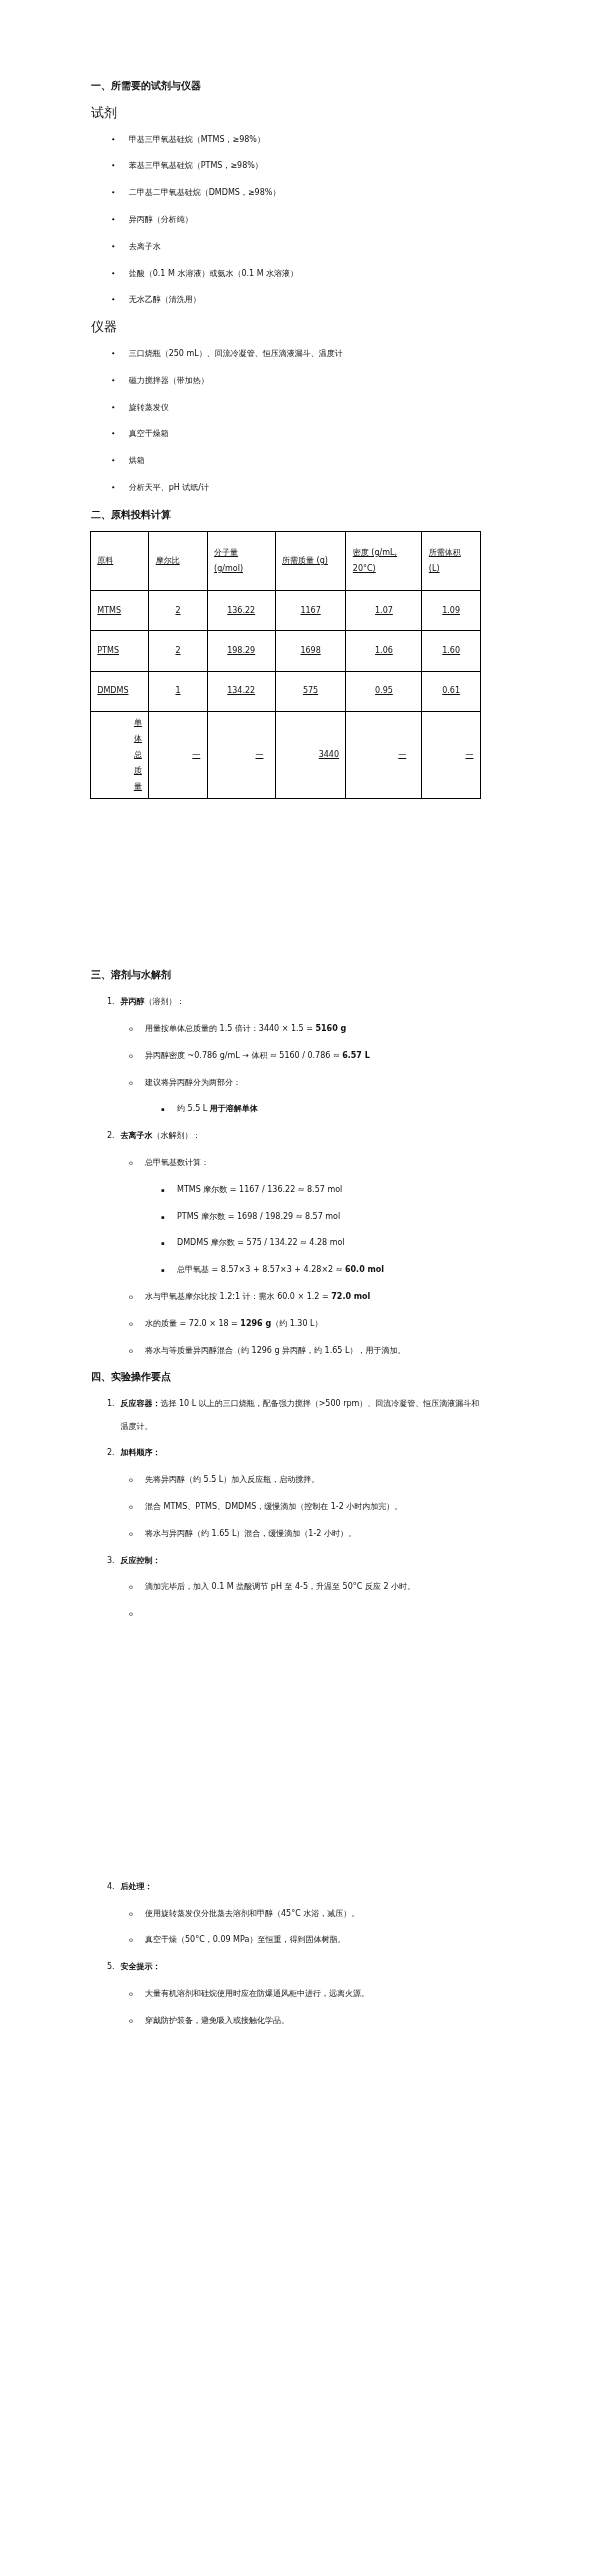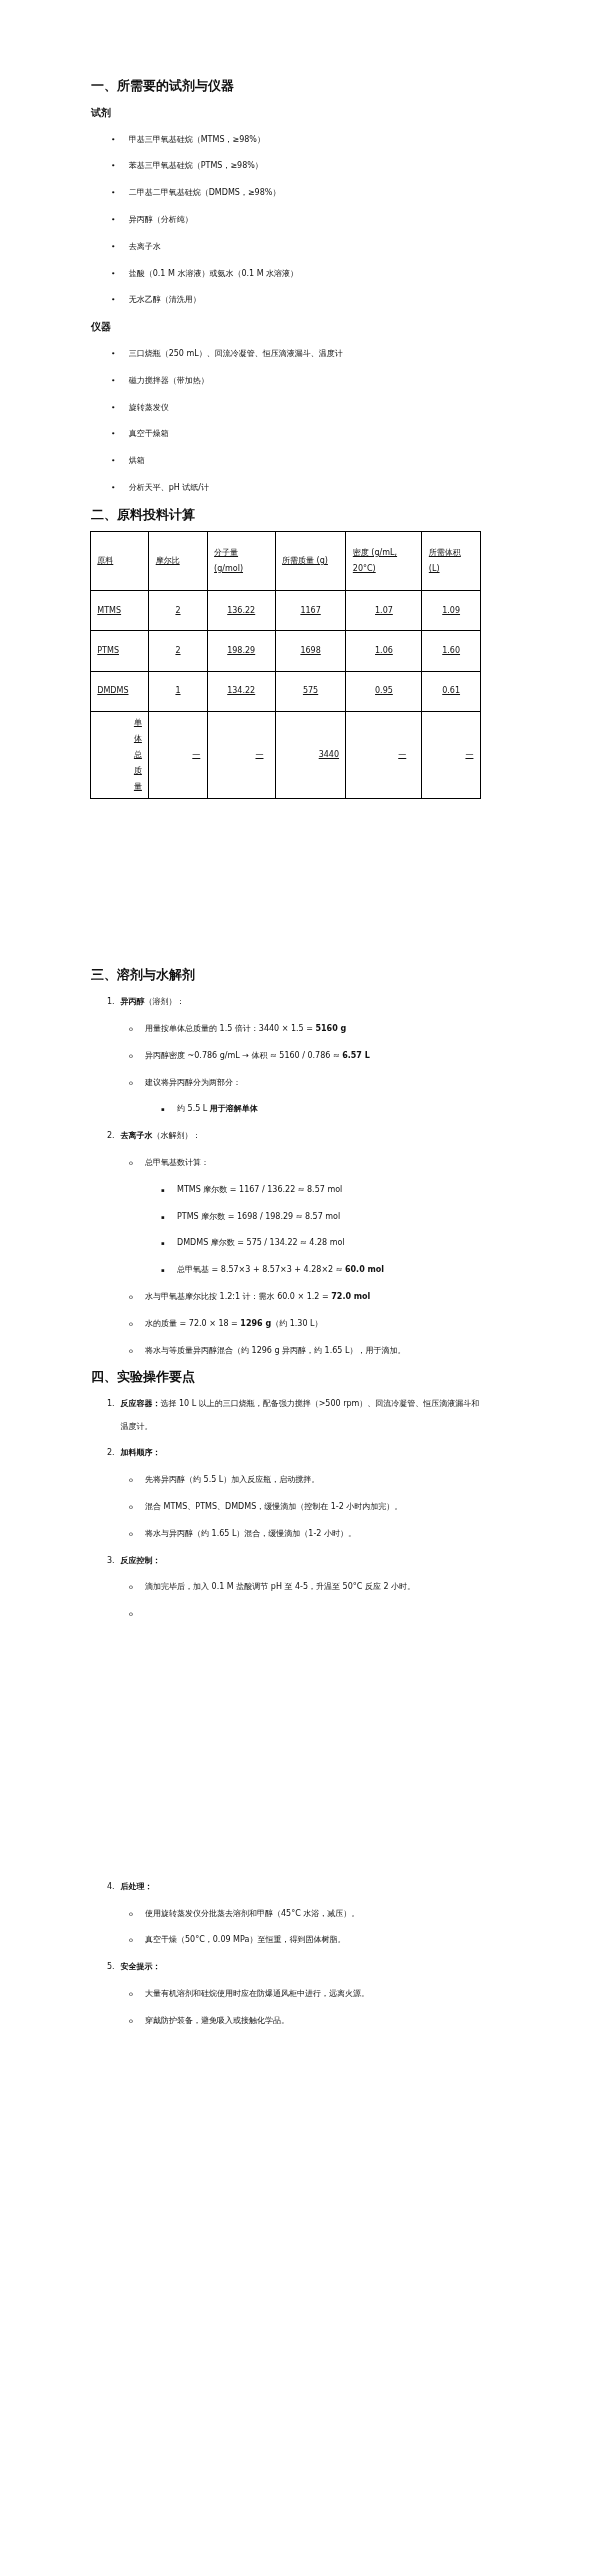--- a/index.html
+++ b/index.html
@@ -2,22 +2,22 @@
 <html style="font-size:8.6px"><head>
 <meta charset="utf-8">
 <style>
   html,body{margin:0;padding:0;}
   body{
     width:607px;height:2576px;background:#ffffff;color:#111;
     font-family:"DejaVu Sans","Liberation Sans",sans-serif;
     font-size:8px;overflow:hidden;
   }
   .doc{padding:75px 121px 0 91px;}
-  .h1{font-size:13px;font-weight:bold;line-height:22.5px;margin-bottom:4.3px;}
-  .h2{font-size:10px;font-weight:bold;line-height:22.5px;margin-bottom:4.3px;}
+  .h1{font-size:10px;font-weight:bold;line-height:22.5px;margin-bottom:4.3px;}
+  .h2{font-size:13px;font-weight:normal;line-height:22.5px;margin-bottom:4.3px;}
   .ln{display:flex;align-items:flex-start;line-height:22.5px;margin-bottom:4.3px;}
   .tx{flex:1;}
   .mk{flex:0 0 auto;text-align:left;}
   .mk.b1{margin-left:20px;width:17.7px;font-size:7.5px;}
   .mk.num{margin-left:16px;width:13.4px;}
   .mk.c{margin-left:38px;width:16px;font-size:6.4px;}
   .mk.s{margin-left:70px;width:16px;font-size:5.4px;line-height:22.5px;}
   .b{font-weight:bold;}
   .nlabel{font-weight:bold;text-align:center;}
   table.calc{

